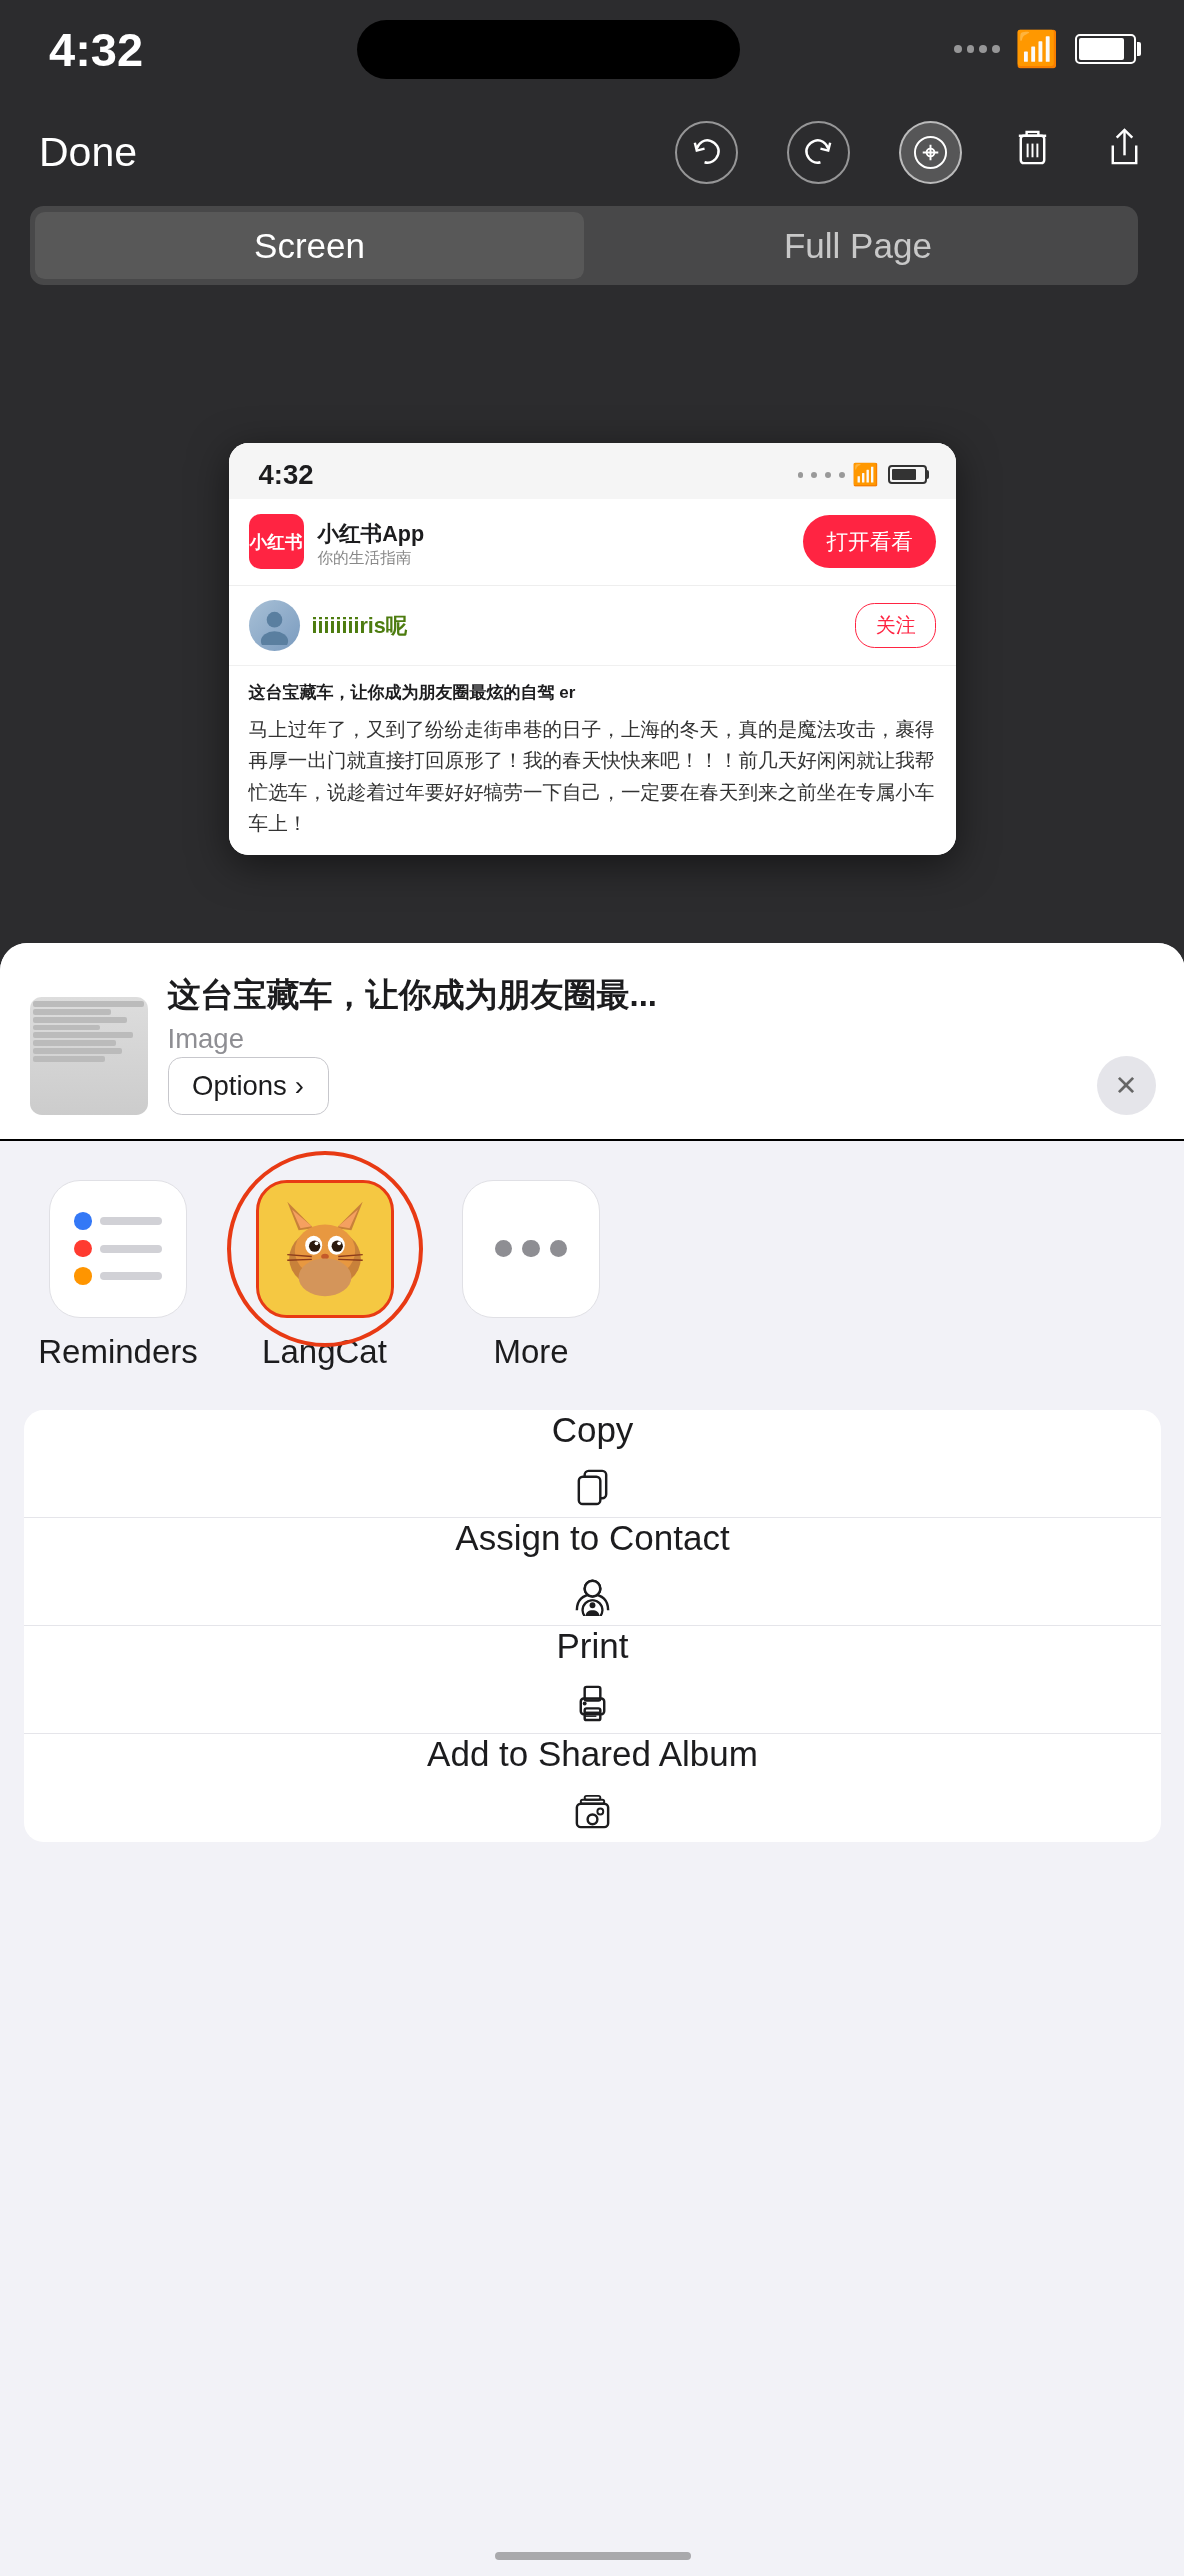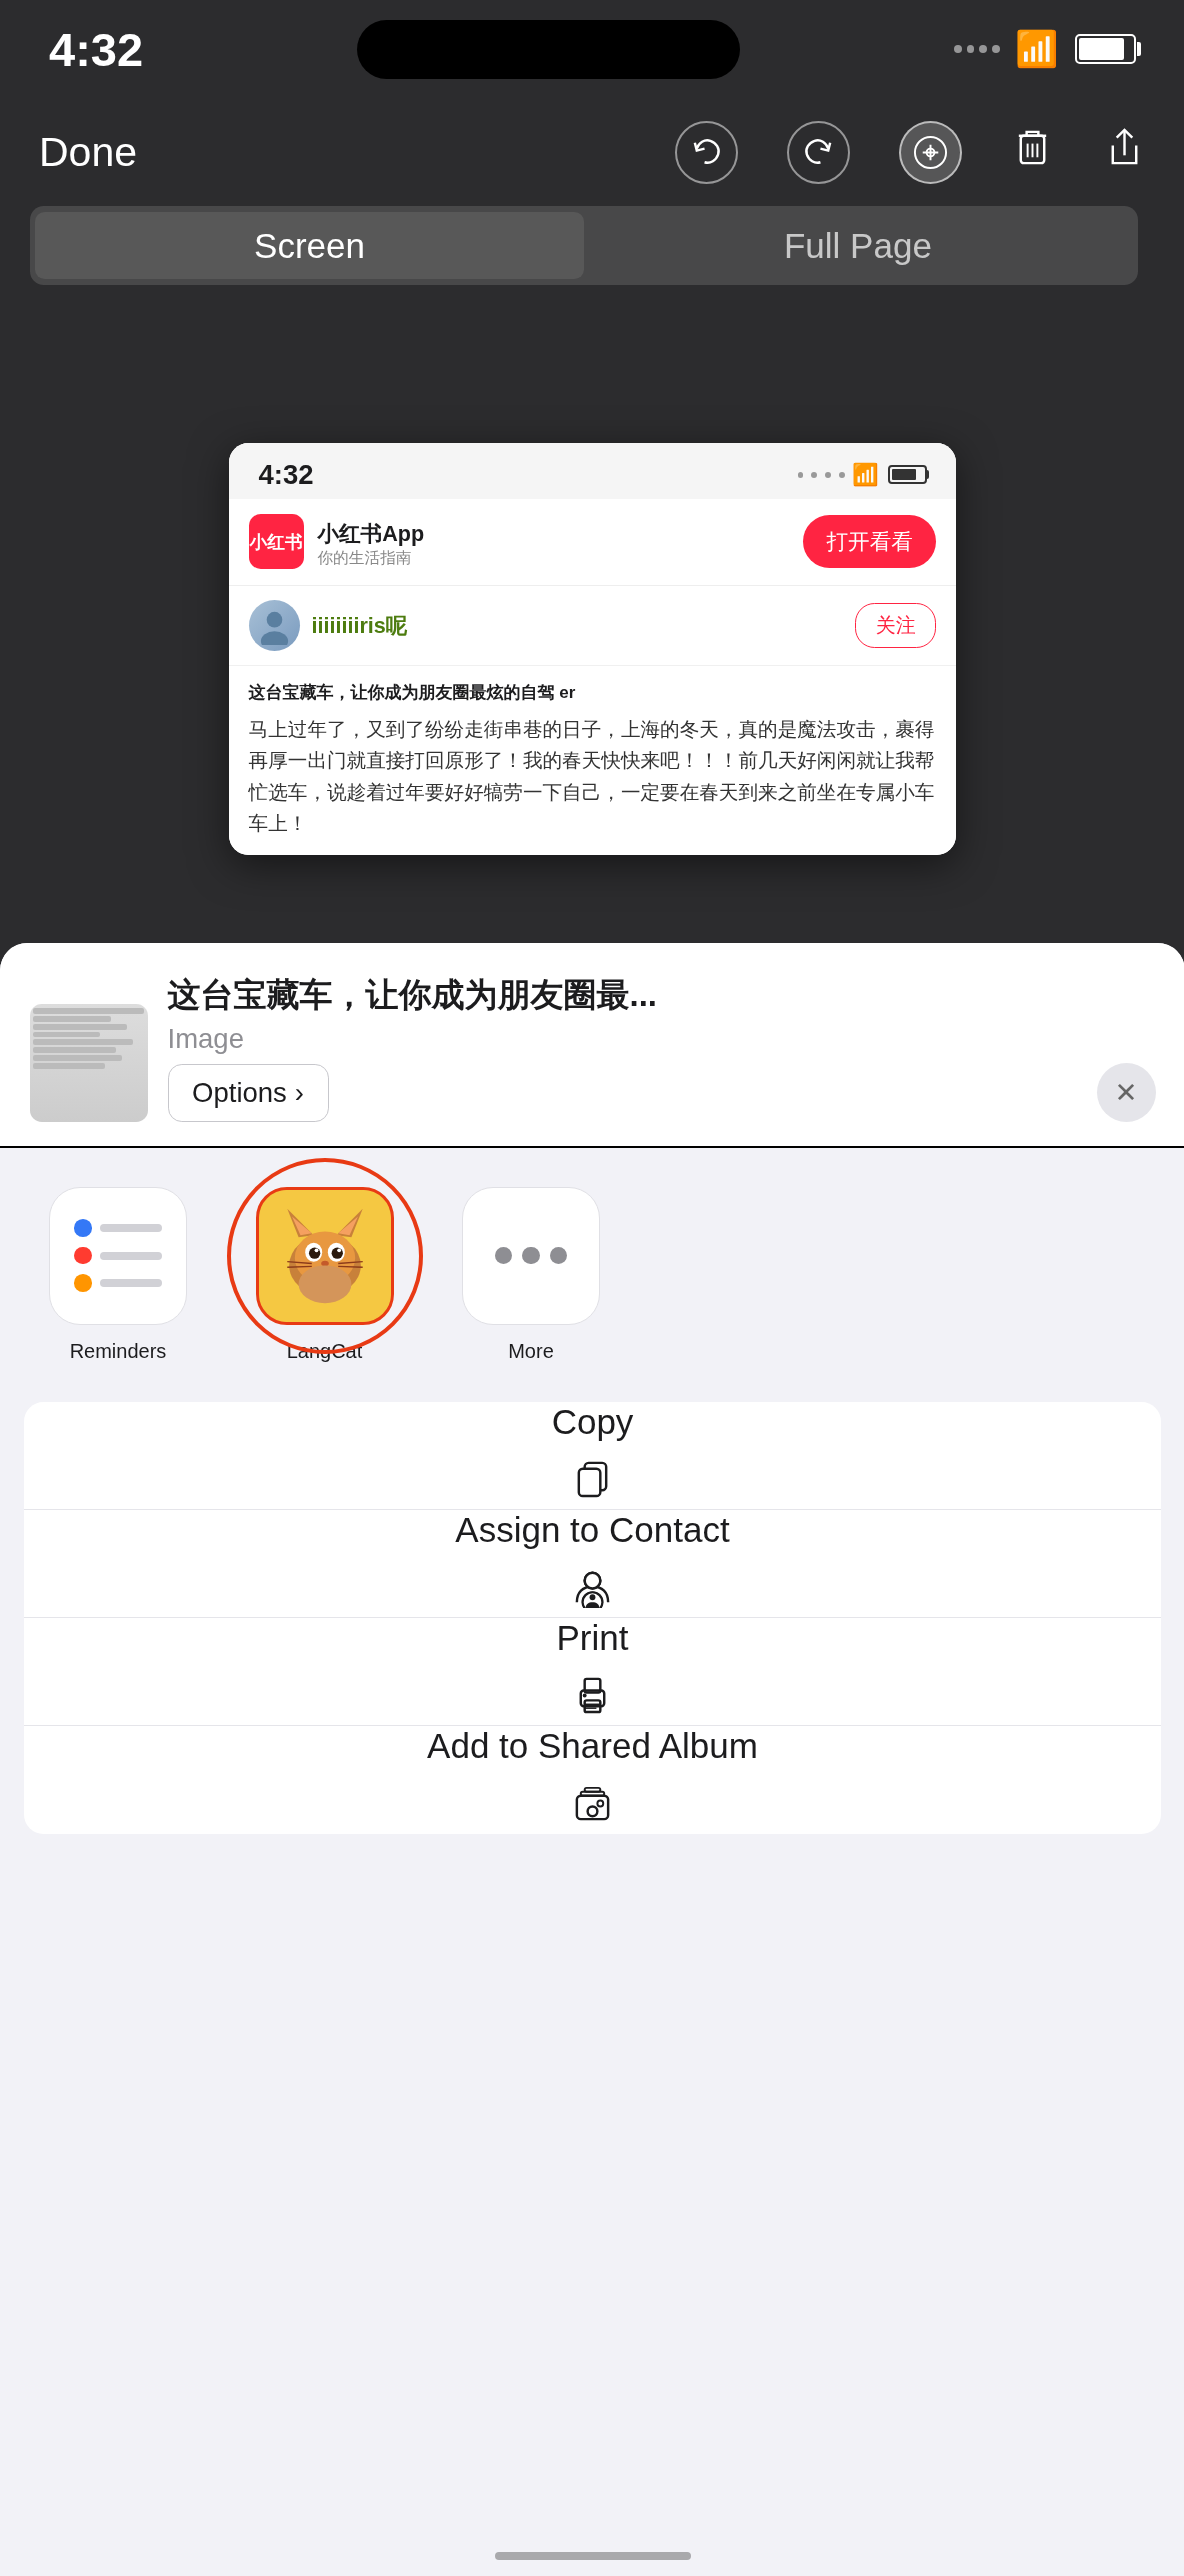--- a/index.html
+++ b/index.html
@@ -335,21 +335,21 @@
     }
     .share-title {
       font-size: 33px;
       font-weight: 600;
       color: #1c1c1e;
       margin-bottom: 5.9px;
     }
     .share-subtitle {
       font-size: 27.5px;
       color: #8e8e93;
-      margin-bottom: 9px;
+      margin-bottom: 2px;
     }
     .options-btn {
       display: flex;
       align-items: center;
       gap: 7.9px;
       border: 1.5px solid #c7c7cc;
       border-radius: 13.8px;
       padding: 11.8px 23.6px;
       background: white;
       font-size: 27.5px;
@@ -432,21 +432,21 @@
       display: flex;
       gap: 9.8px;
     }
     .more-dot {
       width: 17.7px;
       height: 17.7px;
       border-radius: 50%;
       background: #8e8e93;
     }
     .app-label {
-      font-size: 20px;
+      font-size: 33px;
       color: #1c1c1e;
       text-align: left;
     }
 
     
     .langcat-highlight {
       position: absolute;
       width: 196px;
       height: 196px;
       border: 4.9px solid #e83a14;

